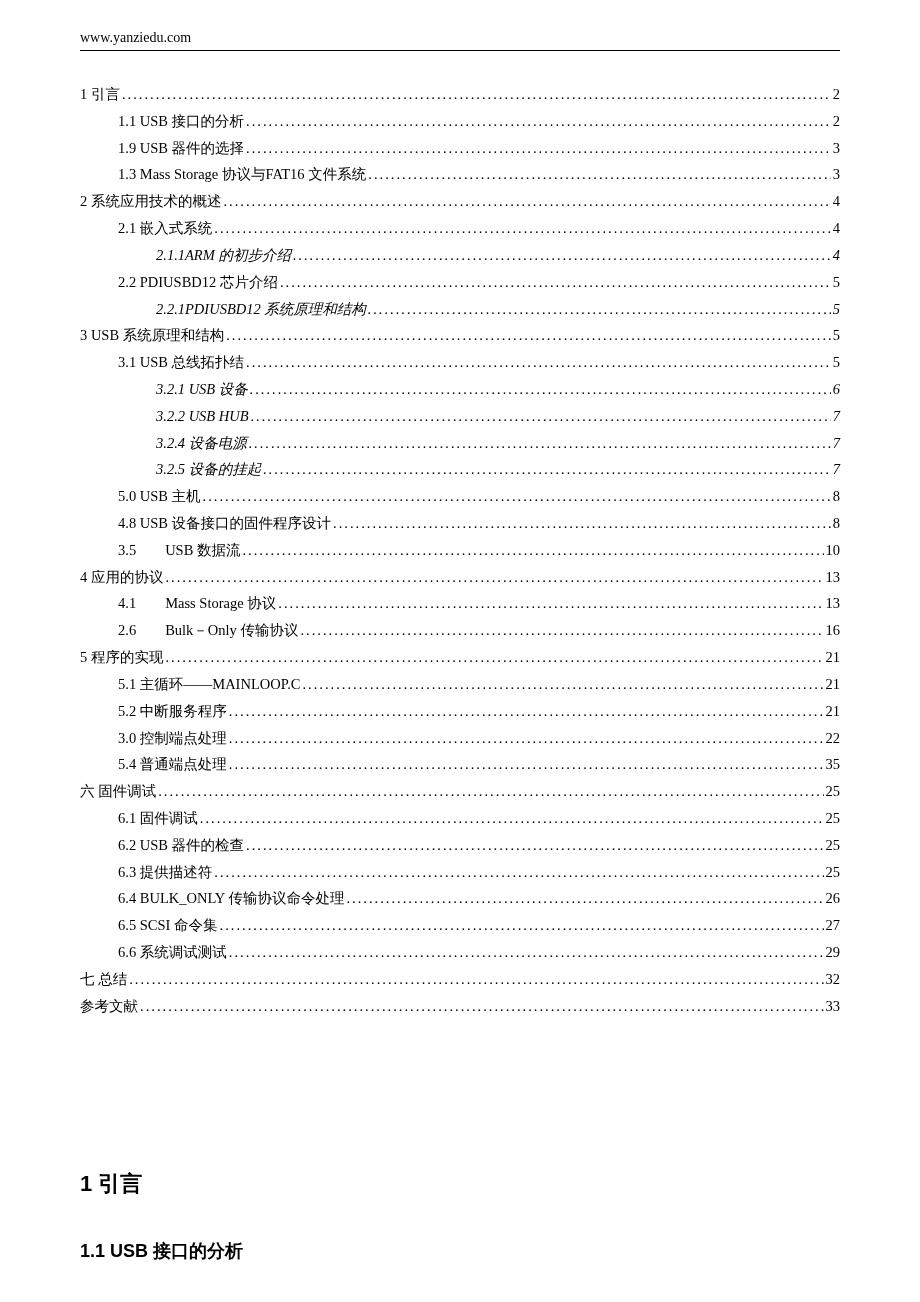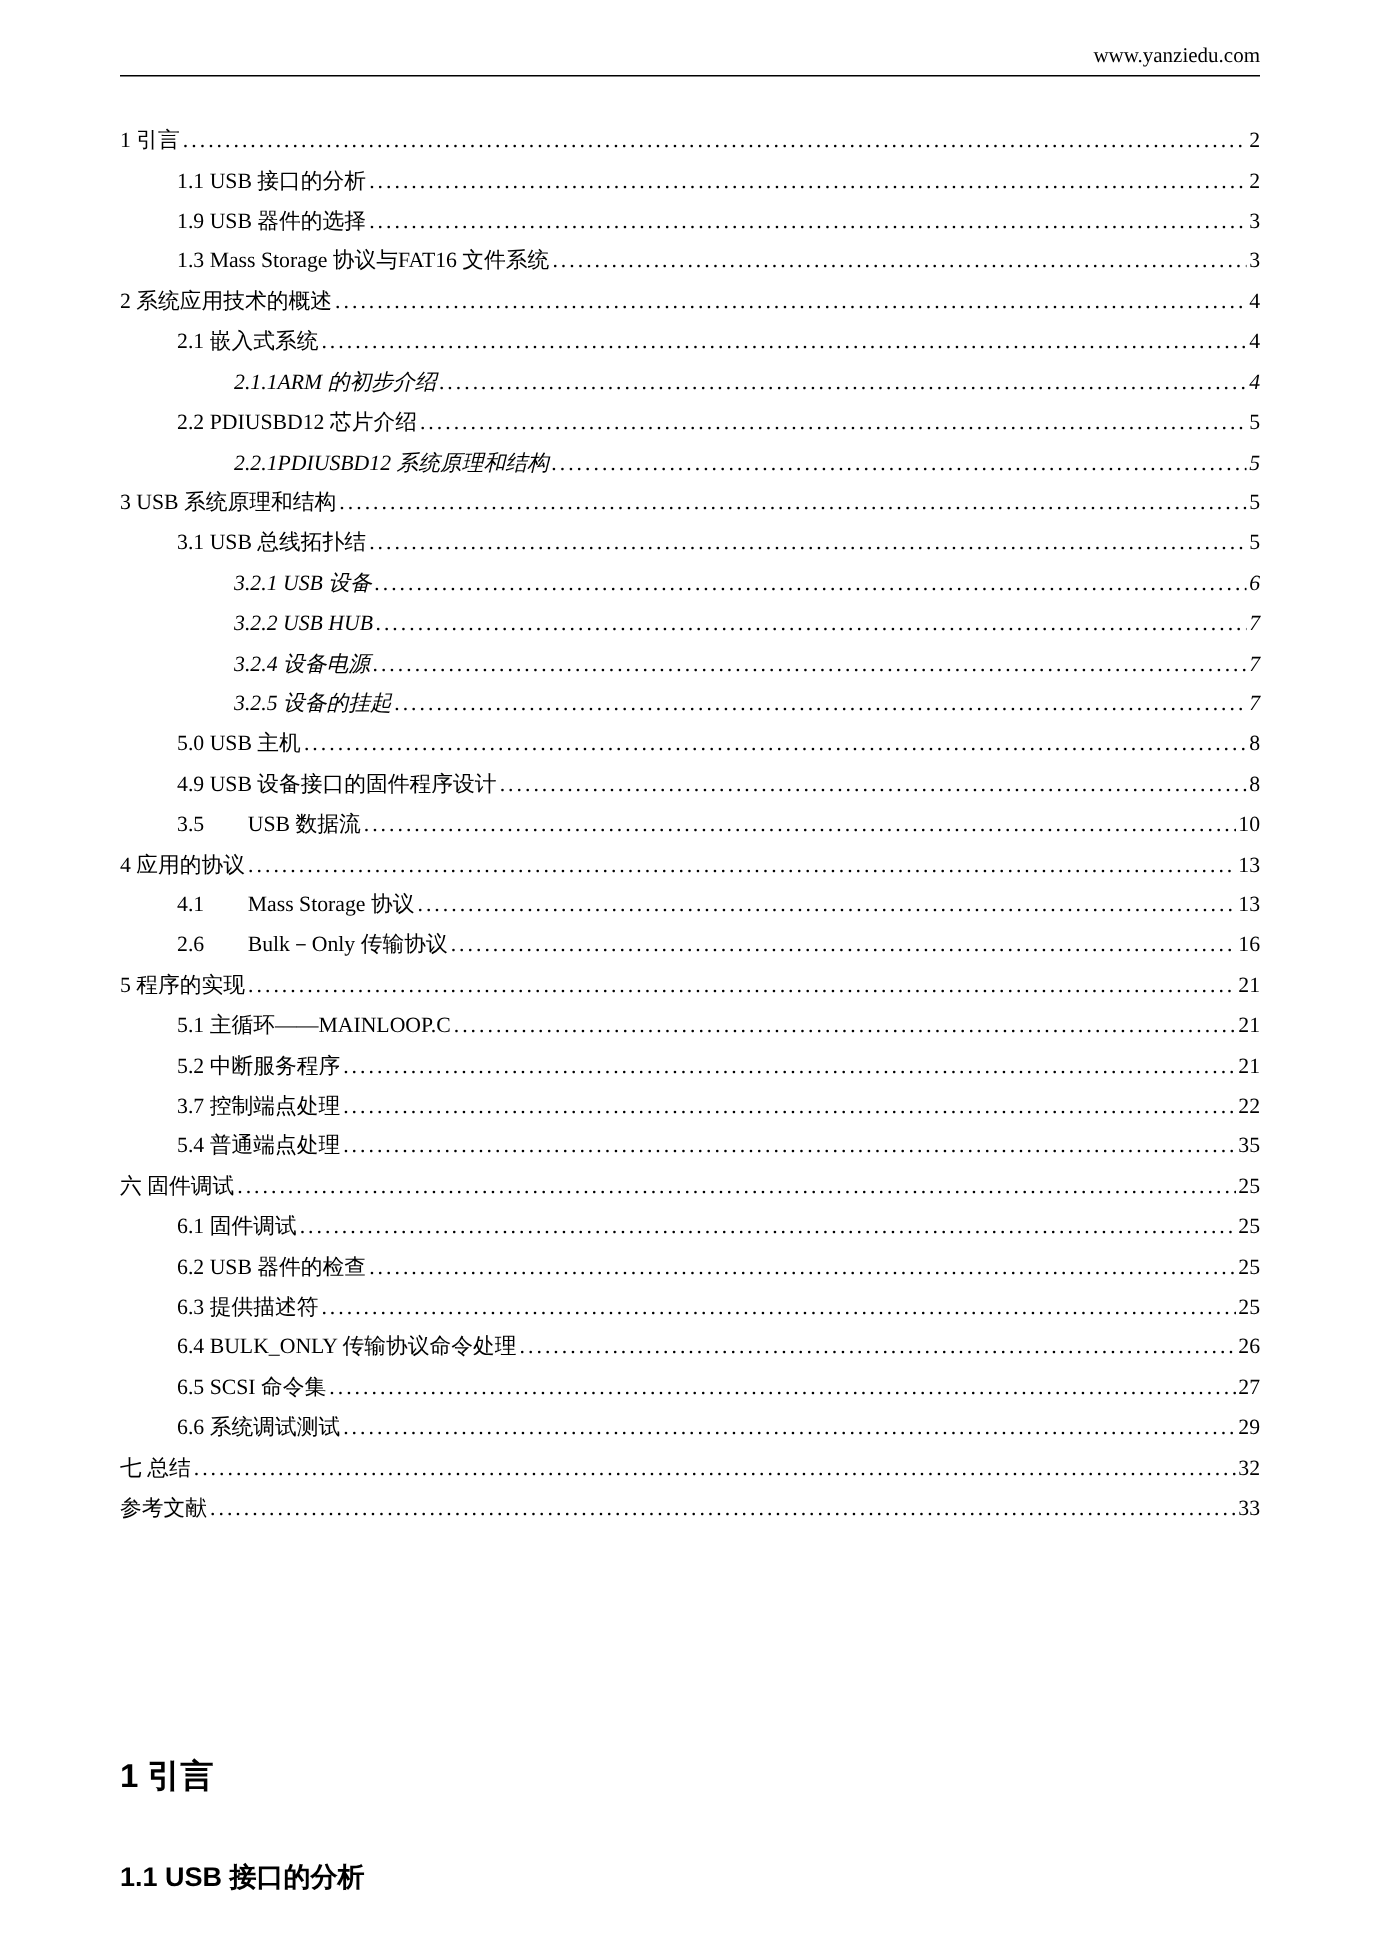--- a/index.html
+++ b/index.html
@@ -9,21 +9,21 @@
     }
     body {
       background: #fff;
       font-family: "SimSun", "宋体", serif;
       width: 920px;
       margin: 0 auto;
       padding: 30px 80px 60px 80px;
       color: #000;
     }
     .header-url {
-      text-align: right;
+      text-align: left;
       font-size: 14px;
       font-family: "Times New Roman", serif;
       margin-bottom: 4px;
     }
     .header-rule {
       border: none;
       border-top: 1px solid #000;
       margin-bottom: 30px;
     }
     .toc-entry {
@@ -154,21 +154,21 @@
       <span class="toc-title">3.2.5 设备的挂起</span>
       <span class="toc-dots"></span>
       <span class="toc-page">7</span>
     </div>
     <div class="toc-entry level-1">
       <span class="toc-title">5.0 USB 主机</span>
       <span class="toc-dots"></span>
       <span class="toc-page">8</span>
     </div>
     <div class="toc-entry level-1">
-      <span class="toc-title">4.9 USB 设备接口的固件程序设计</span>
+      <span class="toc-title">4.8 USB 设备接口的固件程序设计</span>
       <span class="toc-dots"></span>
       <span class="toc-page">8</span>
     </div>
     <div class="toc-entry level-1">
       <span class="toc-title">3.5　　USB 数据流</span>
       <span class="toc-dots"></span>
       <span class="toc-page">10</span>
     </div>
     <div class="toc-entry level-0">
       <span class="toc-title">4 应用的协议</span>
@@ -194,21 +194,21 @@
       <span class="toc-title">5.1 主循环——MAINLOOP.C</span>
       <span class="toc-dots"></span>
       <span class="toc-page">21</span>
     </div>
     <div class="toc-entry level-1">
       <span class="toc-title">5.2 中断服务程序</span>
       <span class="toc-dots"></span>
       <span class="toc-page">21</span>
     </div>
     <div class="toc-entry level-1">
-      <span class="toc-title">3.7 控制端点处理</span>
+      <span class="toc-title">3.0 控制端点处理</span>
       <span class="toc-dots"></span>
       <span class="toc-page">22</span>
     </div>
     <div class="toc-entry level-1">
       <span class="toc-title">5.4 普通端点处理</span>
       <span class="toc-dots"></span>
       <span class="toc-page">35</span>
     </div>
     <div class="toc-entry level-0">
       <span class="toc-title">六 固件调试</span>

